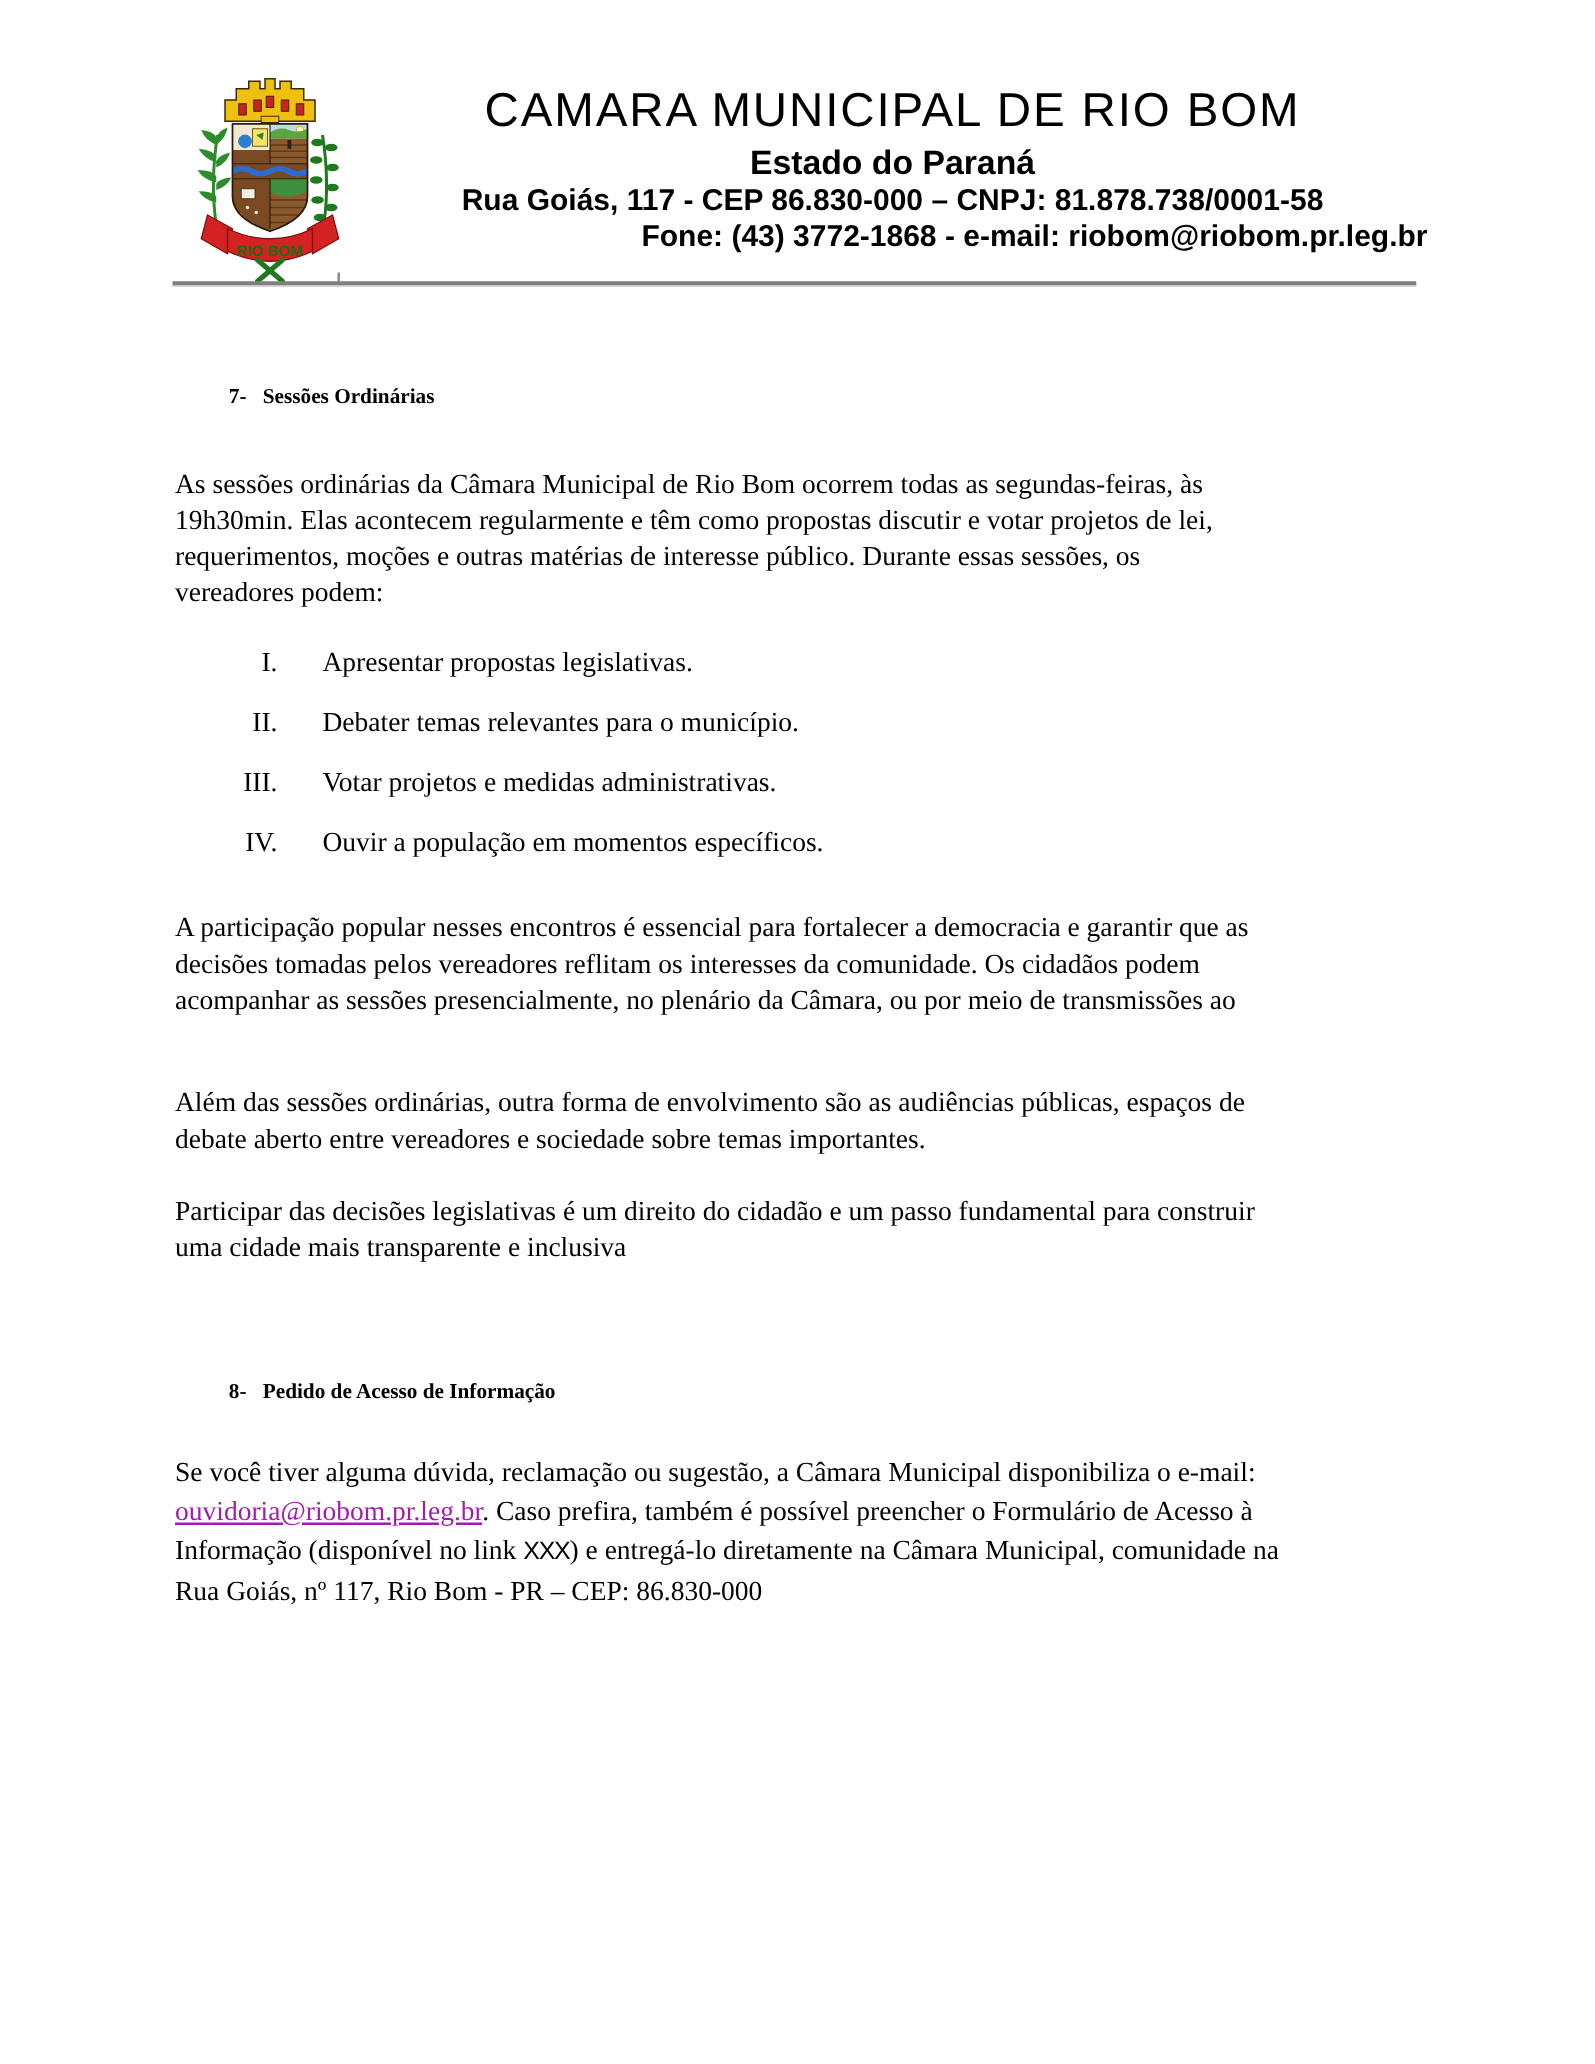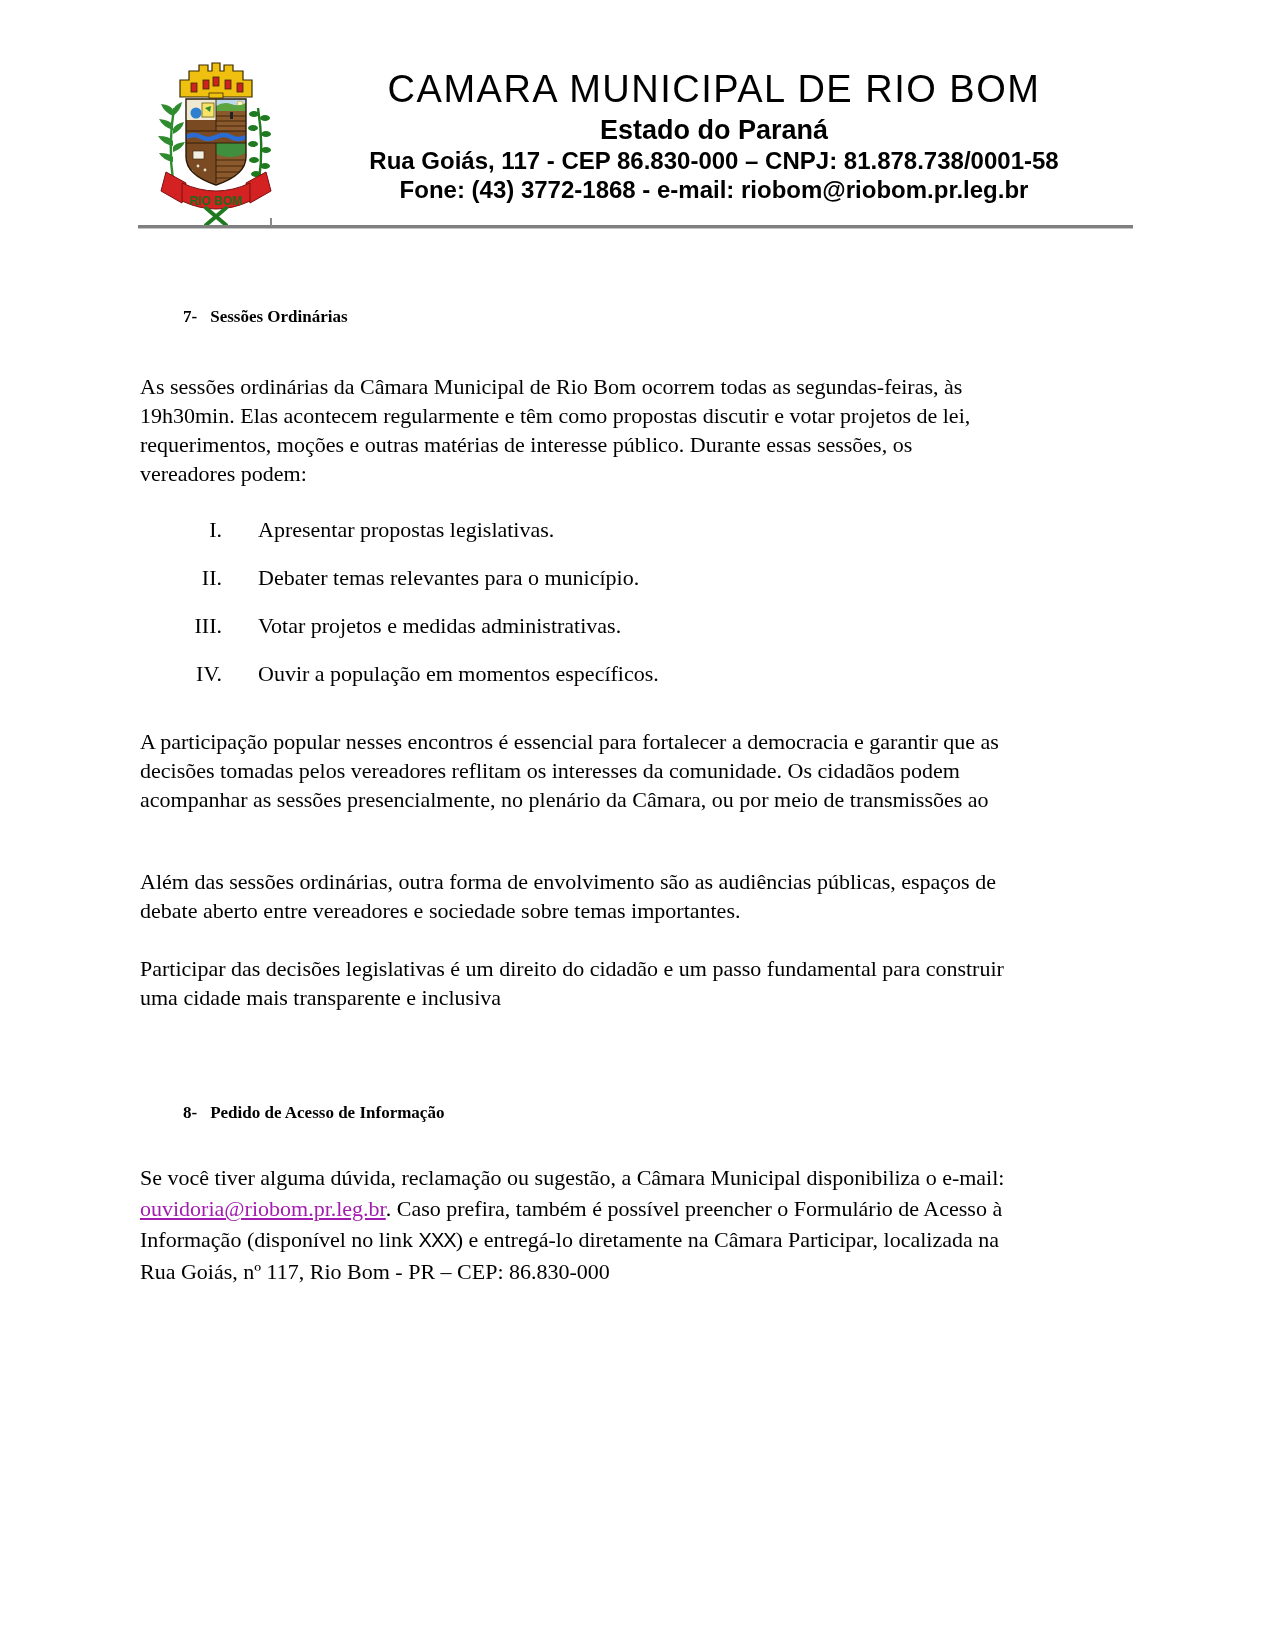--- a/index.html
+++ b/index.html
@@ -14,21 +14,21 @@
   
   .logo{position:absolute;left:146px;top:56px;width:140px;height:172px;}
   .header-text{
     position:absolute;left:286px;top:66px;width:856px;
     text-align:center;
     font-family:"Liberation Sans", sans-serif;
   }
   .org-name{font-size:38px;line-height:46px;font-weight:400;letter-spacing:1.5px;white-space:nowrap;}
   .org-state{font-size:27px;line-height:32px;font-weight:700;margin-top:2px;}
   .org-address{font-size:24px;line-height:29px;font-weight:700;white-space:nowrap;}
-  .org-contact{font-size:24px;line-height:29px;font-weight:700;white-space:nowrap;}
+  .org-contact{font-size:24px;line-height:29px;font-weight:700;white-space:nowrap;text-align:right;}
   .header-rule{
     position:absolute;left:138px;top:225px;width:995px;height:3px;
     background:#7f7f7f;border-bottom:1px solid #c4c4c4;
   }
   .rule-tick{position:absolute;left:270px;top:218px;width:2px;height:8px;background:#8a8a8a;}
   
   .heading{
     position:absolute;left:183px;
     font-weight:700;font-size:17px;line-height:34px;
     white-space:nowrap;
@@ -182,20 +182,20 @@
   </div>
 
   <div class="para para5" style="top:1162px;">
     <div class="line">
       <span>Se você tiver alguma dúvida, reclamação ou sugestão, a Câmara Municipal disponibiliza o e-mail:</span>
     </div>
     <div class="line">
       <a href="#" class="email-link">ouvidoria@riobom.pr.leg.br</a><span>. Caso prefira, também é possível preencher o Formulário de Acesso à</span>
     </div>
     <div class="line">
-      <span>Informação (disponível no link </span><span class="xxx">XXX</span><span>) e entregá-lo diretamente na Câmara Participar, localizada na</span>
+      <span>Informação (disponível no link </span><span class="xxx">XXX</span><span>) e entregá-lo diretamente na Câmara Municipal, comunidade na</span>
     </div>
     <div class="line">
       <span>Rua Goiás, nº 117, Rio Bom - PR – CEP: 86.830-000</span>
     </div>
   </div>
 
 </div>
 
 </body></html>

